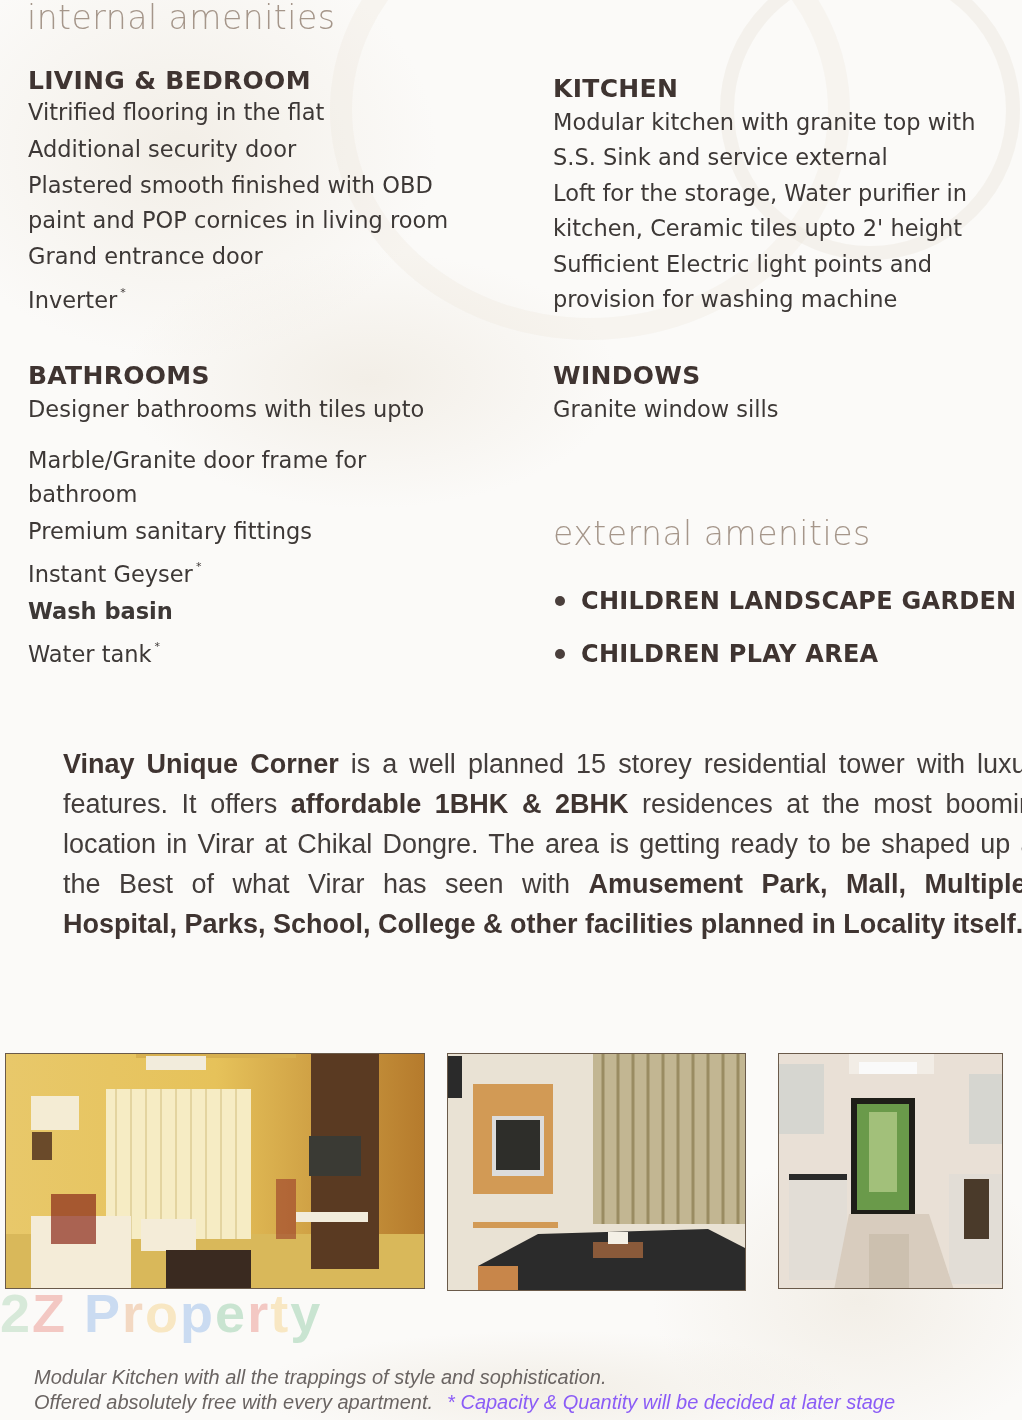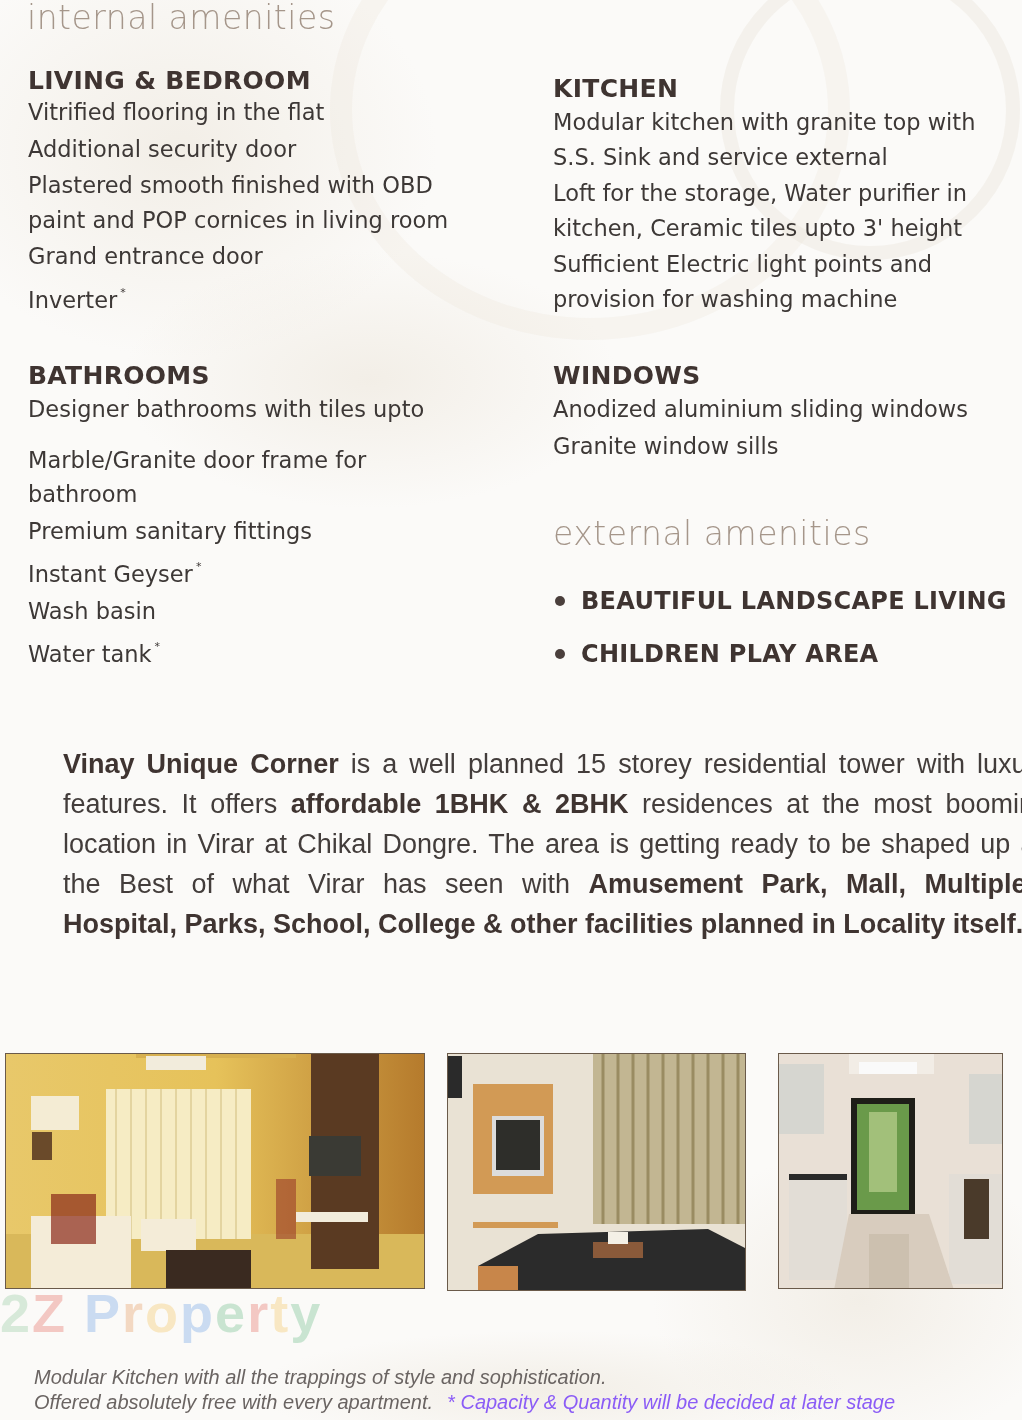--- a/index.html
+++ b/index.html
@@ -106,53 +106,52 @@
     <div class="item" style="margin-top:2px;"><span>Inverter</span><span class="star">*</span></div>
   </div>
 </div>
 
 <div class="section" style="left:553px;top:74px;">
   <h2>KITCHEN</h2>
   <div style="margin-top:-4px;">
     <div class="item">Modular kitchen with granite top with</div>
     <div class="item">S.S. Sink and service external</div>
     <div class="item" style="margin-top:2px;">Loft for the storage, Water purifier in</div>
-    <div class="item">kitchen, Ceramic tiles upto 3' height</div>
+    <div class="item">kitchen, Ceramic tiles upto 2' height</div>
     <div class="item" style="margin-top:2px;">Sufficient Electric light points and</div>
     <div class="item">provision for washing machine</div>
   </div>
 </div>
 
 <div class="section" style="left:28px;top:361px;">
   <h2>BATHROOMS</h2>
   <div style="margin-top:-4px;">
     <div class="item"><span>Designer bathrooms with tiles upto</span></div>
     <div class="item" style="margin-top:16px;"><span>Marble/Granite door frame for</span></div>
     <div class="item"><span>bathroom</span></div>
     <div class="item" style="margin-top:2px;"><span>Premium sanitary fittings</span></div>
     <div class="item" style="margin-top:2px;"><span>Instant Geyser</span><span class="star">*</span></div>
-    <div class="item" style="margin-top:2px;"><span>Wash basin</span></div>
+    <div class="item" style="margin-top:2px;font-weight:bold;"><span>Wash basin</span></div>
     <div class="item" style="margin-top:2px;"><span>Water tank</span><span class="star">*</span></div>
   </div>
 </div>
 
 <div class="section" style="left:553px;top:361px;">
   <h2>WINDOWS</h2>
   <div style="margin-top:-4px;">
-    <div class="item">Anodized aluminium sliding windows</div>
     <div class="item" style="margin-top:2px;">Granite window sills</div>
   </div>
 </div>
 
 <div class="script-title" style="left:553px;top:514px;">external amenities</div>
 
 <div class="ext-list">
   <div class="ext-item">
     <span class="bullet"></span>
-    <span>BEAUTIFUL LANDSCAPE LIVING</span>
+    <span>CHILDREN LANDSCAPE GARDEN</span>
   </div>
   <div class="ext-item">
     <span class="bullet"></span>
     <span>CHILDREN PLAY AREA</span>
   </div>
 </div>
 
 <div class="para">
   <b>Vinay Unique Corner</b><span> is a well planned 15 storey residential tower with luxury features. It offers </span><b>affordable 1BHK &amp; 2BHK</b><span> residences at the most booming location in Virar at Chikal Dongre. The area is getting ready to be shaped up as the Best of what Virar has seen with </span><b>Amusement Park, Mall, Multiplex, Hospital, Parks, School, College &amp; other facilities planned in Locality itself.</b>
   <span class="end-dot">.</span>

